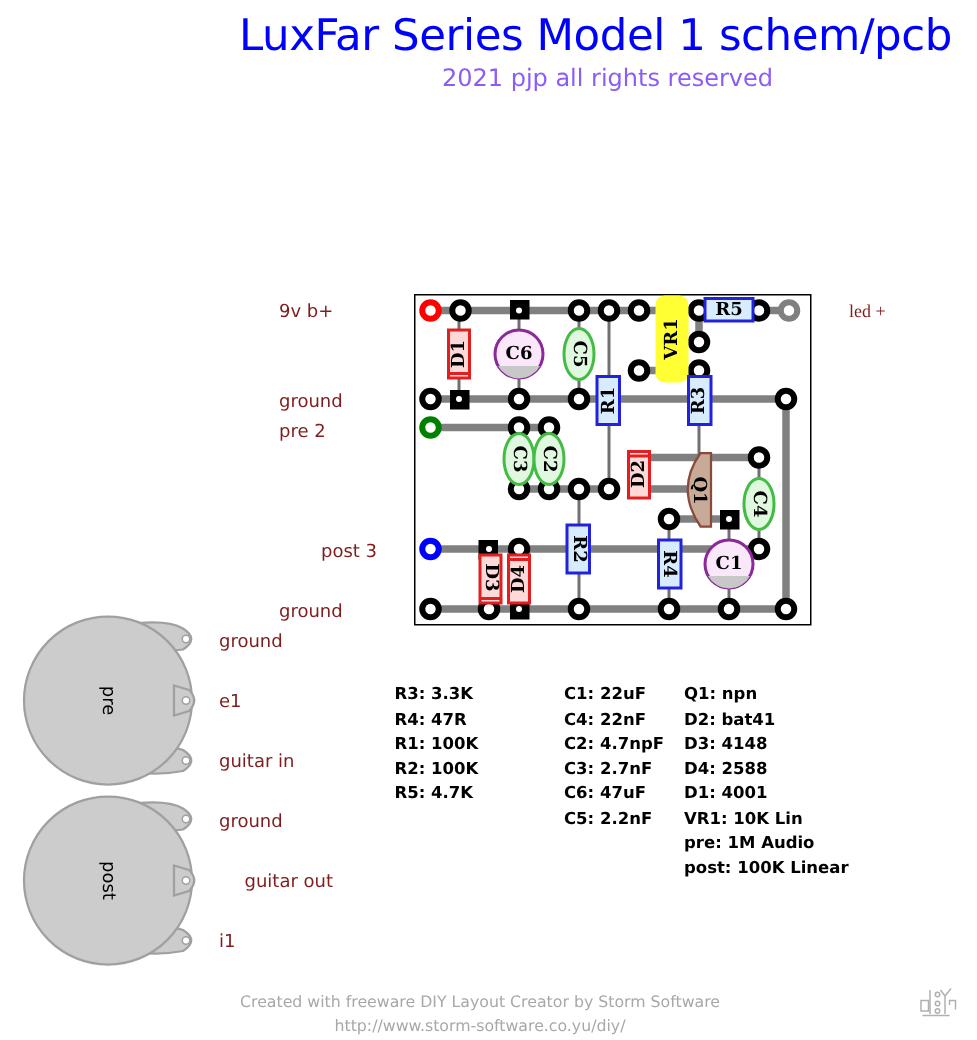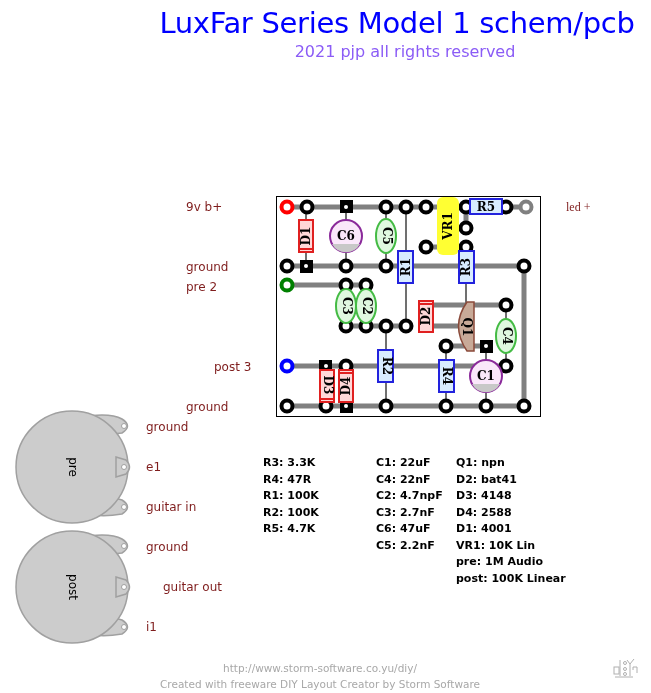--- a/index.html
+++ b/index.html
@@ -258,15 +258,15 @@
   <div>D2: bat41</div>
   <div>D3: 4148</div>
   <div>D4: 2588</div>
   <div>D1: 4001</div>
   <div>VR1: 10K Lin</div>
   <div>pre: 1M Audio</div>
   <div>post: 100K Linear</div>
 </div>
 
 <div class="footer">
+  <div>Created with freeware DIY Layout Creator by Storm Software</div>
   <div>http://www.storm-software.co.yu/diy/</div>
-  <div>Created with freeware DIY Layout Creator by Storm Software</div>
 </div>
 
 </body></html>

